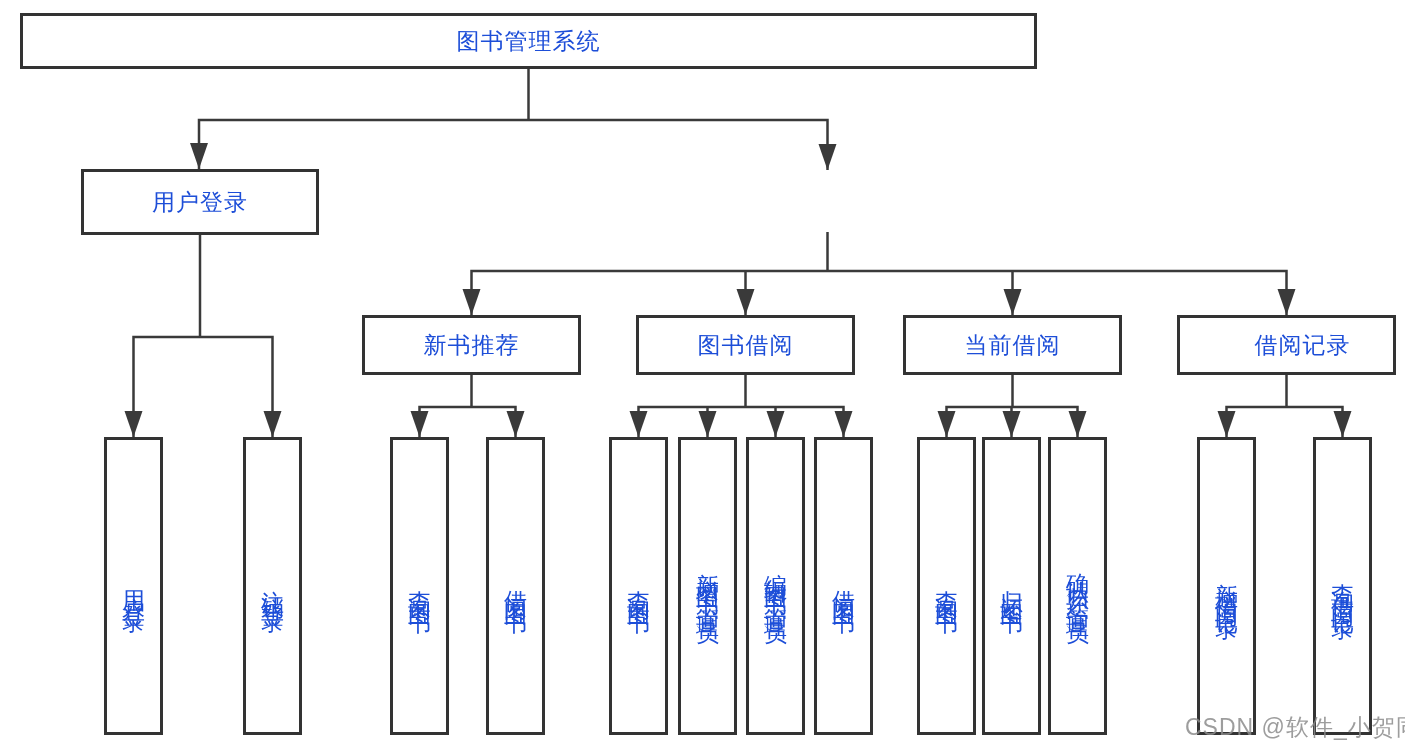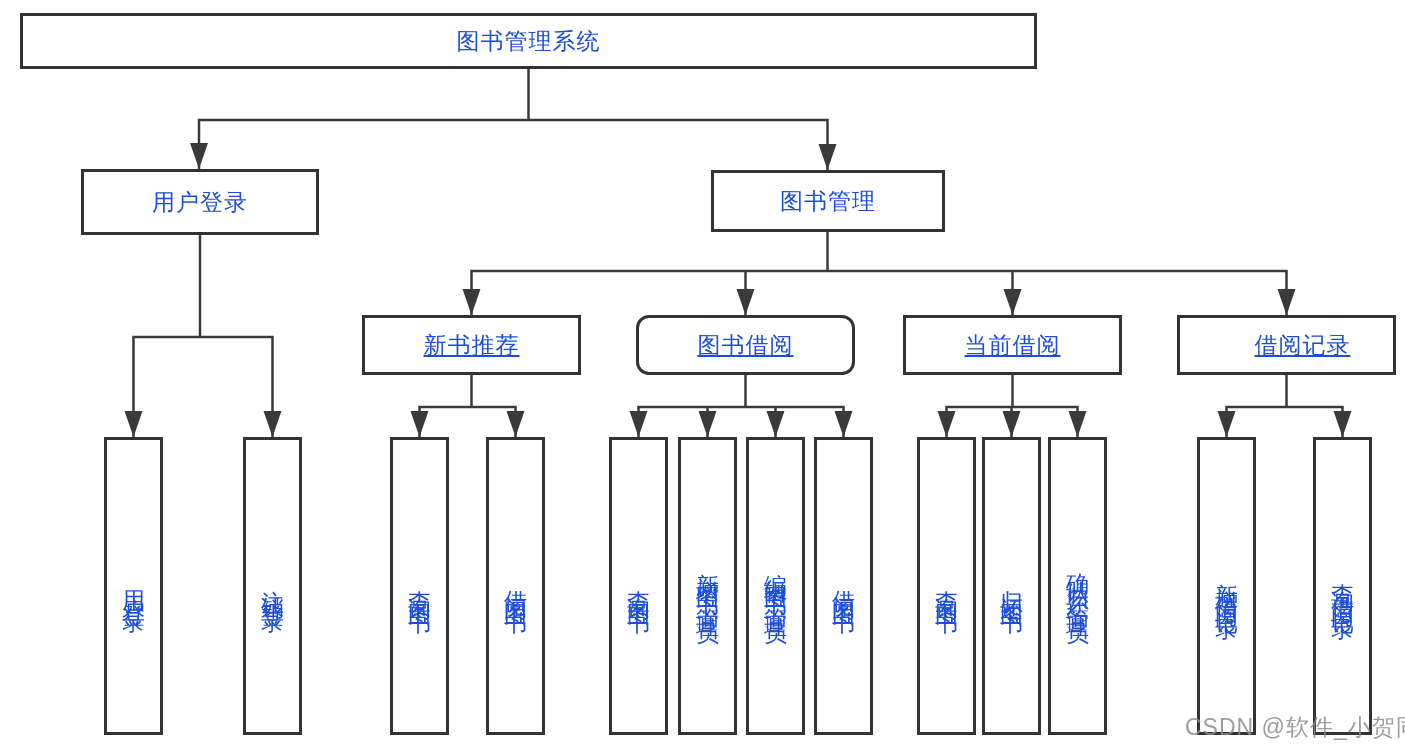--- a/index.html
+++ b/index.html
@@ -41,23 +41,23 @@
   .node .vlabel {
     writing-mode: vertical-rl;
     text-orientation: mixed;
     letter-spacing: 7px;
     font-size: 23px;
   }
   .root-node   { left: 20px;   top: 13px;  width: 1017px; height: 56px; }
   .n-user      { left: 81px;   top: 169px; width: 238px;  height: 66px; }
   .n-bookmgmt  { left: 711px;  top: 170px; width: 234px;  height: 62px; }
 
-  .l3 { top: 315px; width: 219px; height: 60px; text-decoration: underline; }
+  .l3 { top: 315px; width: 219px; height: 60px; }
   .n-newbook   { left: 362px;  }
-  .n-borrow    { left: 636px; border-radius: 13px;  }
+  .n-borrow    { left: 636px;  }
   .n-current   { left: 903px;  }
   .n-records   { left: 1177px; padding-left: 32px; }
 
   .leaf { top: 437px; width: 59px; height: 298px; border-width: 3px; }
   .lf-userlogin { left: 104px;  }
   .lf-logout    { left: 243px;  }
   .lf-nbr-q     { left: 390px;  }
   .lf-nbr-b     { left: 486px;  }
   .lf-bb-q      { left: 609px;  }
   .lf-bb-add    { left: 678px;  }
@@ -137,23 +137,20 @@
     </g>
   </svg>
 
   <div class="node root-node">
     <span class="hlabel">图书管理系统</span>
   </div>
 
   <div class="node n-user">
     <span class="hlabel">用户登录</span>
   </div>
-  <div class="node n-bookmgmt">
-    <span class="hlabel">图书管理</span>
-  </div>
 
   <div class="node l3 n-newbook">
     <span class="hlabel">新书推荐</span>
   </div>
   <div class="node l3 n-borrow">
     <span class="hlabel">图书借阅</span>
   </div>
   <div class="node l3 n-current">
     <span class="hlabel">当前借阅</span>
   </div>

